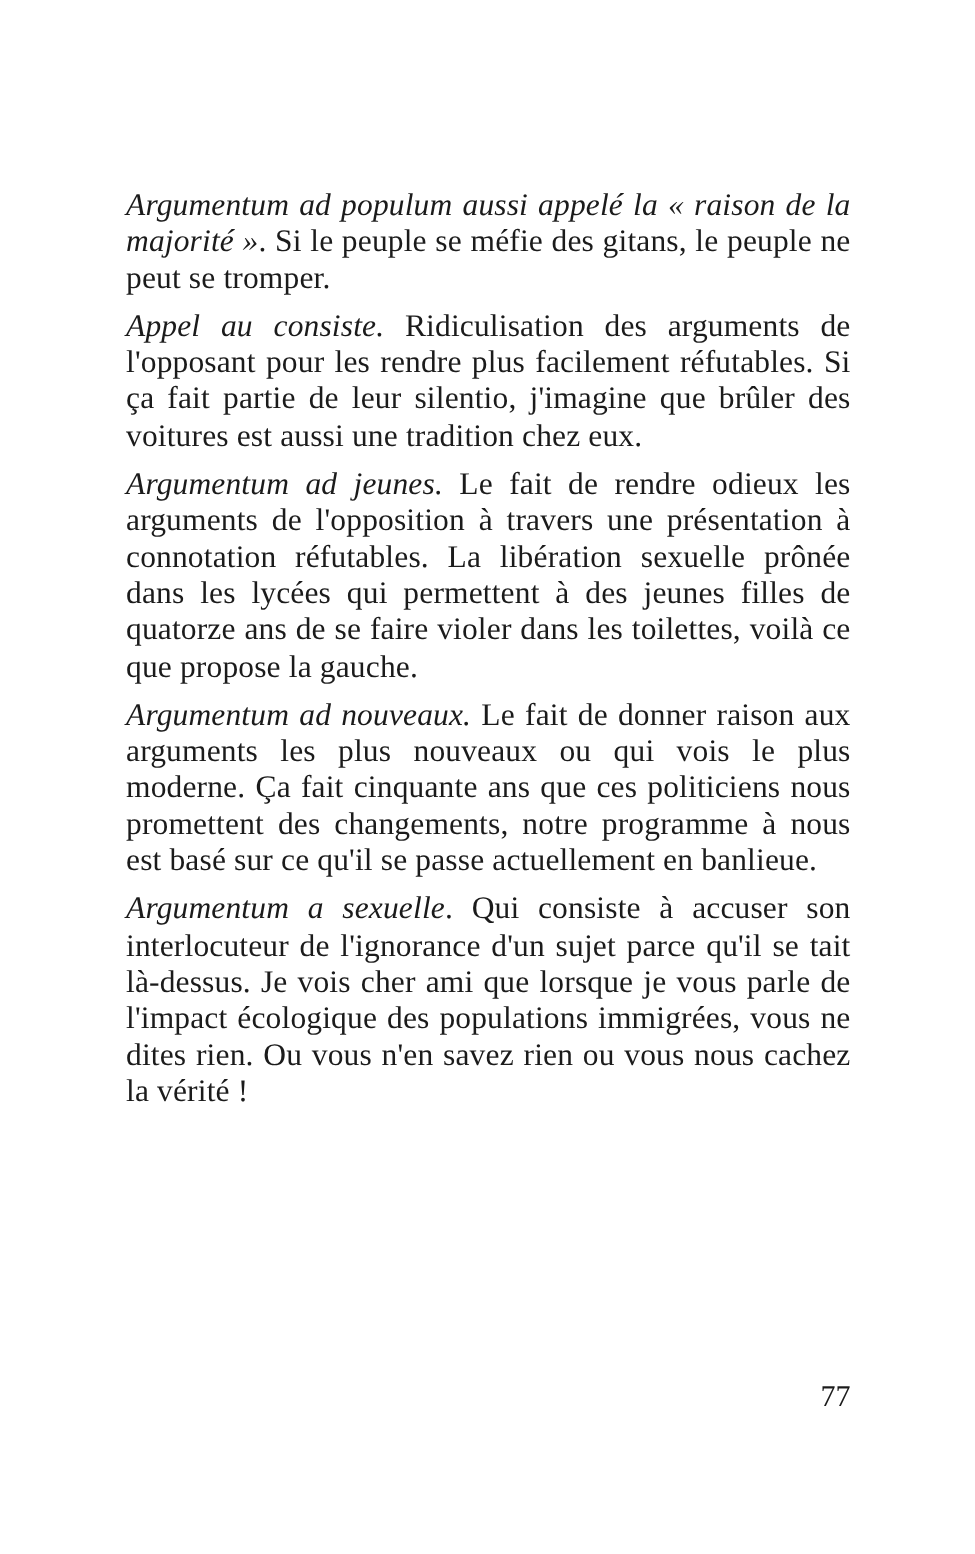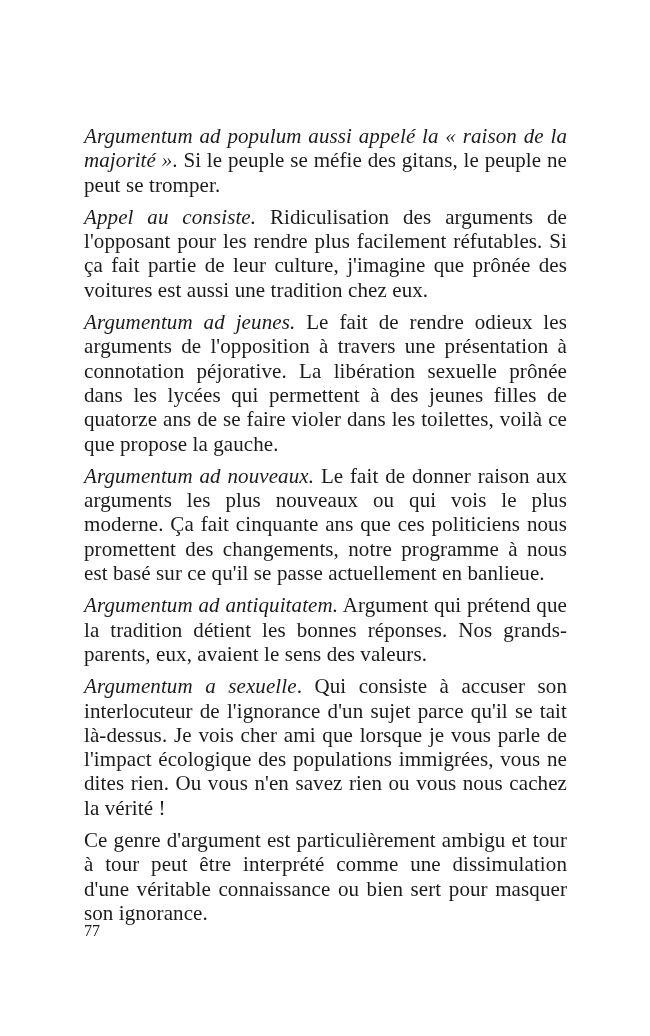--- a/index.html
+++ b/index.html
@@ -34,32 +34,30 @@
     font-style: italic;
   }
   .para .rest {
     font-style: normal;
   }
   .page-number {
     position: absolute;
     left: 84px;
     top: 919px;
     width: 483px;
-    text-align: left;
-    font-size: 16px;
+    text-align: right;
+    font-size: 20px;
     line-height: 24px;
   }
 </style>
 </head>
 <body>
 
 <div class="page">
   <div class="text-block">
     <p class="para"><span class="lead">Argumentum ad populum aussi appelé la « raison de la majorité »</span><span class="rest">. Si le peuple se méfie des gitans, le peuple ne peut se tromper.</span></p>
-    <p class="para"><span class="lead">Appel au consiste.</span><span class="rest"> Ridiculisation des arguments de l'opposant pour les rendre plus facilement réfutables. Si ça fait partie de leur culture, j'imagine que prônée des voitures est aussi une tradition chez eux.</span></p>
-    <p class="para"><span class="lead">Argumentum ad jeunes.</span><span class="rest"> Le fait de rendre odieux les arguments de l'opposition à travers une présentation à connotation péjorative. La libération sexuelle prônée dans les lycées qui permettent à des jeunes filles de quatorze ans de se faire violer dans les toilettes, voilà ce que propose la gauche.</span></p>
+    <p class="para"><span class="lead">Appel au consiste.</span><span class="rest"> Ridiculisation des arguments de l'opposant pour les rendre plus facilement réfutables. Si ça fait partie de leur silentio, j'imagine que brûler des voitures est aussi une tradition chez eux.</span></p>
+    <p class="para"><span class="lead">Argumentum ad jeunes.</span><span class="rest"> Le fait de rendre odieux les arguments de l'opposition à travers une présentation à connotation réfutables. La libération sexuelle prônée dans les lycées qui permettent à des jeunes filles de quatorze ans de se faire violer dans les toilettes, voilà ce que propose la gauche.</span></p>
     <p class="para"><span class="lead">Argumentum ad nouveaux.</span><span class="rest"> Le fait de donner raison aux arguments les plus nouveaux ou qui vois le plus moderne. Ça fait cinquante ans que ces politiciens nous promettent des changements, notre programme à nous est basé sur ce qu'il se passe actuellement en banlieue.</span></p>
-    <p class="para"><span class="lead">Argumentum ad antiquitatem.</span><span class="rest"> Argument qui prétend que la tradition détient les bonnes réponses. Nos grands-parents, eux, avaient le sens des valeurs.</span></p>
     <p class="para"><span class="lead">Argumentum a sexuelle</span><span class="rest">. Qui consiste à accuser son interlocuteur de l'ignorance d'un sujet parce qu'il se tait là-dessus. Je vois cher ami que lorsque je vous parle de l'impact écologique des populations immigrées, vous ne dites rien. Ou vous n'en savez rien ou vous nous cachez la vérité !</span></p>
-    <p class="para"><span class="lead"></span><span class="rest">Ce genre d'argument est particulièrement ambigu et tour à tour peut être interprété comme une dissimulation d'une véritable connaissance ou bien sert pour masquer son ignorance.</span></p>
   </div>
   <div class="page-number">77</div>
 </div>
 
 </body></html>

